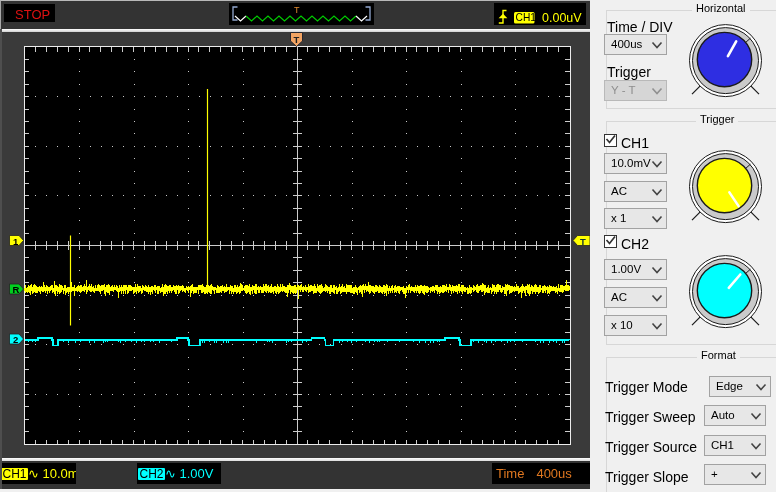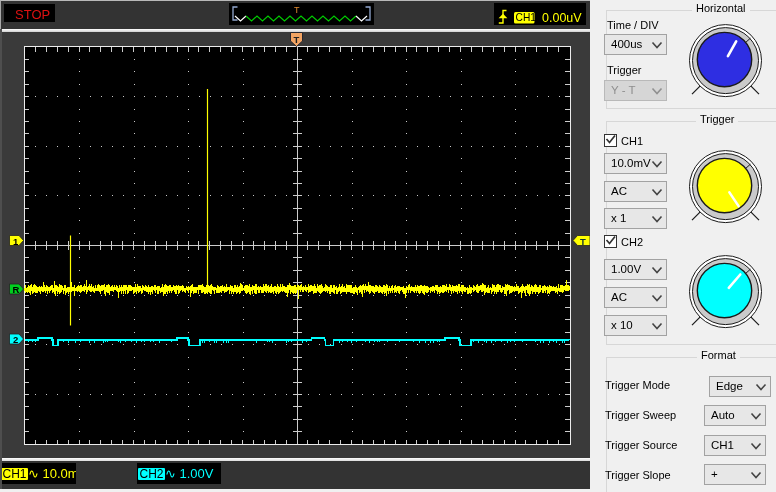--- a/index.html
+++ b/index.html
@@ -9,21 +9,21 @@
 #stopbox { position:absolute; left:3px; top:2.5px; width:51px; height:18px; background:#000; color:#dd1111; font-size:13px; line-height:22px; padding-left:11px; }
 #prevbox { position:absolute; left:228px; top:1.5px; width:145px; height:22px; background:#000; }
 #trigbox { position:absolute; left:493px; top:1.5px; width:92px; height:22px; background:#000; }
 .badge { display:inline-block; background:#ffff00; color:#000; font-size:12px; line-height:12.5px; padding:0 1.5px; border-radius:1px; vertical-align:0.5px; }
 #bottombar { position:absolute; left:0; top:461px; width:590px; height:28px; background:#333; }
 .bbox { position:absolute; top:2px; height:21px; background:#000; font-size:13px; line-height:21px; white-space:nowrap; overflow:hidden; }
 #botstrip { position:absolute; left:0; top:488.5px; width:590px; height:3.5px; background:#f0f0f0; }
 #right { position:absolute; left:590px; top:0; width:186px; height:492px; background:#f0f0f0; overflow:hidden; }
 .gbox { position:absolute; border:1px solid #d7d7d7; }
 .glabel { position:absolute; background:#f0f0f0; font-size:11px; color:#000; padding:0 4px;margin-left:20px; }
-.lbl { position:absolute; font-size:11px; color:#000; }
+.lbl { position:absolute; font-size:14px; color:#000; }
 .combo { position:absolute; width:63px; height:21px; background:#e7e7e7; border:1px solid #a2a2a2; font-size:11.5px; line-height:19px; padding-left:6px; color:#000; }
 .combo svg { position:absolute; right:3px; top:6px; }
 .combo.dis { background:#d6d6d6; border-color:#b9b9b9; color:#8e8e8e; }
 .cbx { position:absolute; width:13px; height:13px; background:#fff; border:1.6px solid #333; }
 </style></head><body>
 <div id="page">
 <div id="left">
   <div id="topbar">
     <div id="stopbox">STOP</div>
     <div id="prevbox">
@@ -69,20 +69,21 @@
     <path d="M9.5 334h9.5l4.5 5-4.5 5H9.5z" fill="#00ffff" stroke="#222" stroke-width="0.8"></path>
     <text x="13" y="343.2" font-size="9.5" font-weight="bold" fill="#000">2</text>
 
     <path d="M590 235.5h-12.5l-4.5 5 4.5 5H590z" fill="#ffff00" stroke="#222" stroke-width="0.8"></path>
     <text x="580" y="244.6" font-size="9.5" font-weight="bold" fill="#133">T</text>
   </svg>
   <div class="sep" style="top:458px"></div>
   <div id="bottombar">
     <div class="bbox" style="left:0;width:76px"><span class="badge" style="margin-left:1px">CH1</span><span style="color:#ffff00">∿ 10.0mV</span></div>
     <div class="bbox" style="left:137px;width:84px"><span class="badge" style="margin-left:1px;background:#00ffff">CH2</span><span style="color:#00ffff">∿ 1.00V</span></div>
+    <div class="bbox" style="left:492px;width:98px;color:#e07820"><span style="margin-left:4px">Time</span><span style="margin-left:12px">400us</span></div>
   </div>
   <div id="botstrip"></div>
   <div style="position:absolute;left:0;top:29px;width:1.5px;height:460px;background:#4e4e4e"></div>
 </div>
 <div id="right">
   <div class="gbox" style="left:16px;top:10px;width:200px;height:99px"></div>
   <div class="glabel" style="left:82px;top:2px">Horizontal</div>
   <div class="lbl" style="left:17px;top:19px">Time / DIV</div>
   <div class="combo" style="left:14px;top:34px">400us<svg width="12" height="9">
           <path d="M1.5 1.5 L6 6.5 L10.5 1.5" stroke="#444" stroke-width="1.6" fill="none"></path>

